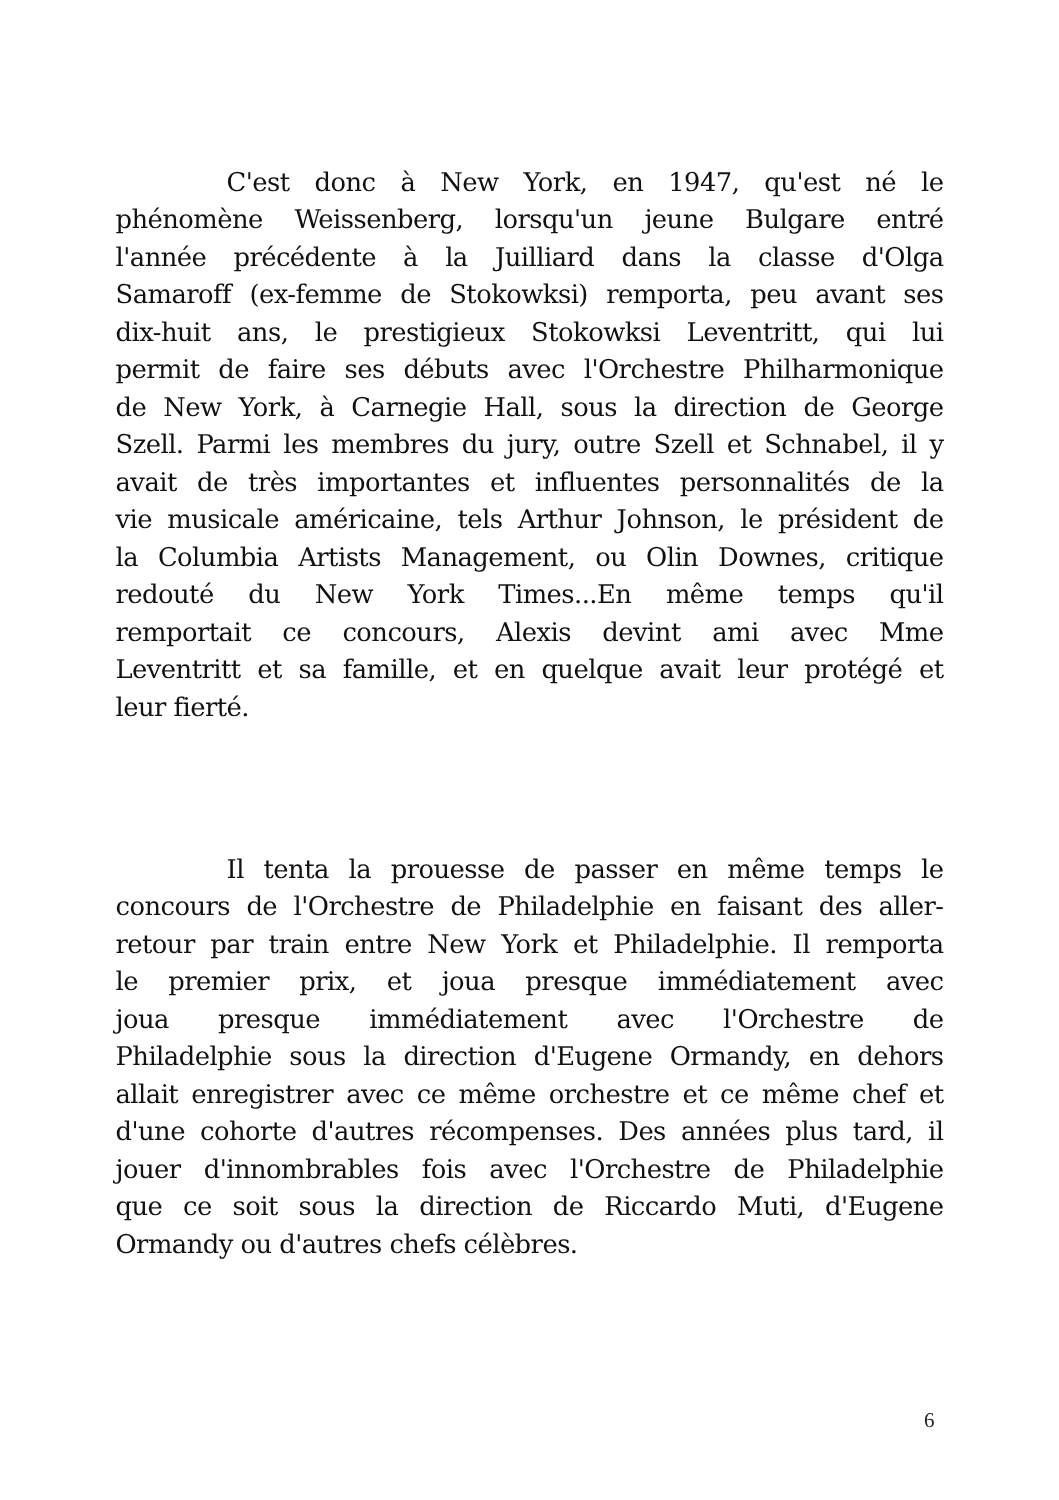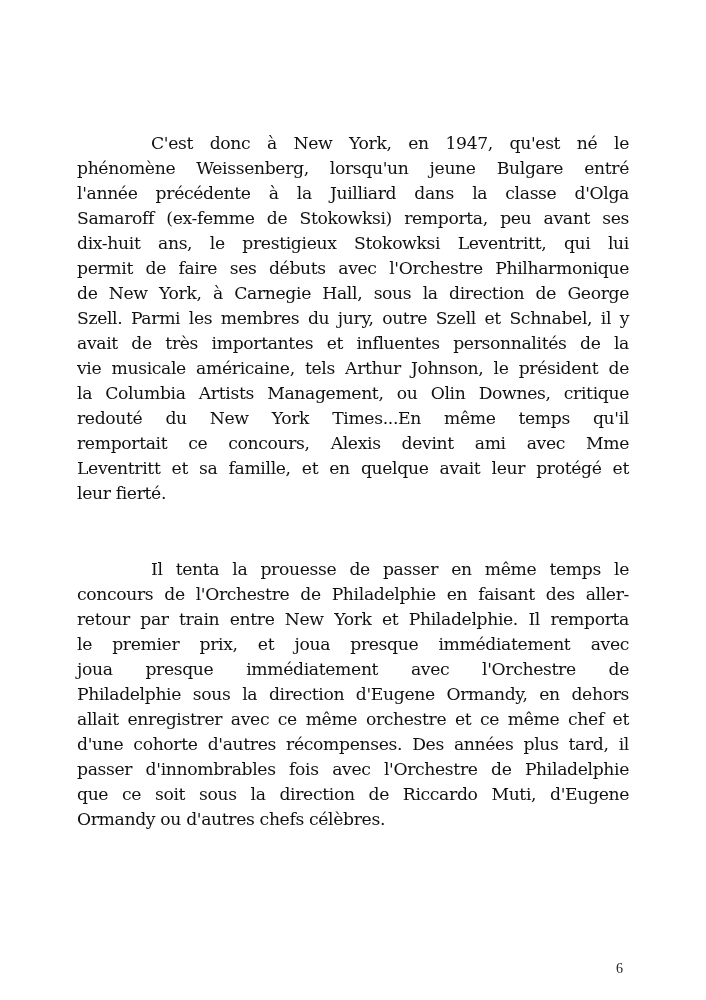--- a/index.html
+++ b/index.html
@@ -1,23 +1,23 @@
 <!DOCTYPE html>
 <html><head>
 <meta charset="utf-8">
 <style>
   html, body { margin: 0; padding: 0; background: #ffffff; }
   body { width: 706px; height: 1000px; position: relative; overflow: hidden; }
-  .page { position: absolute; left: 0; top: 0; width: 706px; height: 776px; background: #fff; margin-top: 21px; }
+  .page { position: absolute; left: 0; top: 0; width: 706px; height: 776px; background: #fff; }
   .para { position: absolute; left: 77px; width: 552px; font-family: "DejaVu Serif", "Liberation Serif", serif; font-size: 17.2px; color: #111; letter-spacing: -0.35px; }
   .line { display: block; height: 25px; line-height: 25px; white-space: nowrap; text-align: justify; text-align-last: justify; }
   .line.last { text-align-last: left; }
   .line.indent { padding-left: 74px; }
   #p1 { top: 110px; }
-  #p2 { top: 536px; }
+  #p2 { top: 568px; }
   .pagenum { position: absolute; left: 616px; top: 940px; font-family: "Liberation Serif", serif; font-size: 14px; color: #222; }
 </style>
 </head>
 <body>
 
 <div class="page">
   <div class="para" id="p1">
       <span class="line indent">C'est donc à New York, en 1947, qu'est né le</span>
       <span class="line">phénomène Weissenberg, lorsqu'un jeune Bulgare entré</span>
       <span class="line">l'année précédente à la Juilliard dans la classe d'Olga</span>
@@ -36,18 +36,18 @@
     </div>
   <div class="para" id="p2">
       <span class="line indent">Il tenta la prouesse de passer en même temps le</span>
       <span class="line">concours de l'Orchestre de Philadelphie en faisant des aller-</span>
       <span class="line">retour par train entre New York et Philadelphie. Il remporta</span>
       <span class="line">le premier prix, et joua presque immédiatement avec</span>
       <span class="line">joua presque immédiatement avec l'Orchestre de</span>
       <span class="line">Philadelphie sous la direction d'Eugene Ormandy, en dehors</span>
       <span class="line">allait enregistrer avec ce même orchestre et ce même chef et</span>
       <span class="line">d'une cohorte d'autres récompenses. Des années plus tard, il</span>
-      <span class="line">passer d'innombrables fois avec l'Orchestre de Philadelphie</span>
+      <span class="line">jouer d'innombrables fois avec l'Orchestre de Philadelphie</span>
       <span class="line">que ce soit sous la direction de Riccardo Muti, d'Eugene</span>
       <span class="line last">Ormandy ou d'autres chefs célèbres.</span>
     </div>
   <div class="pagenum">6</div>
 </div>
 
 </body></html>

